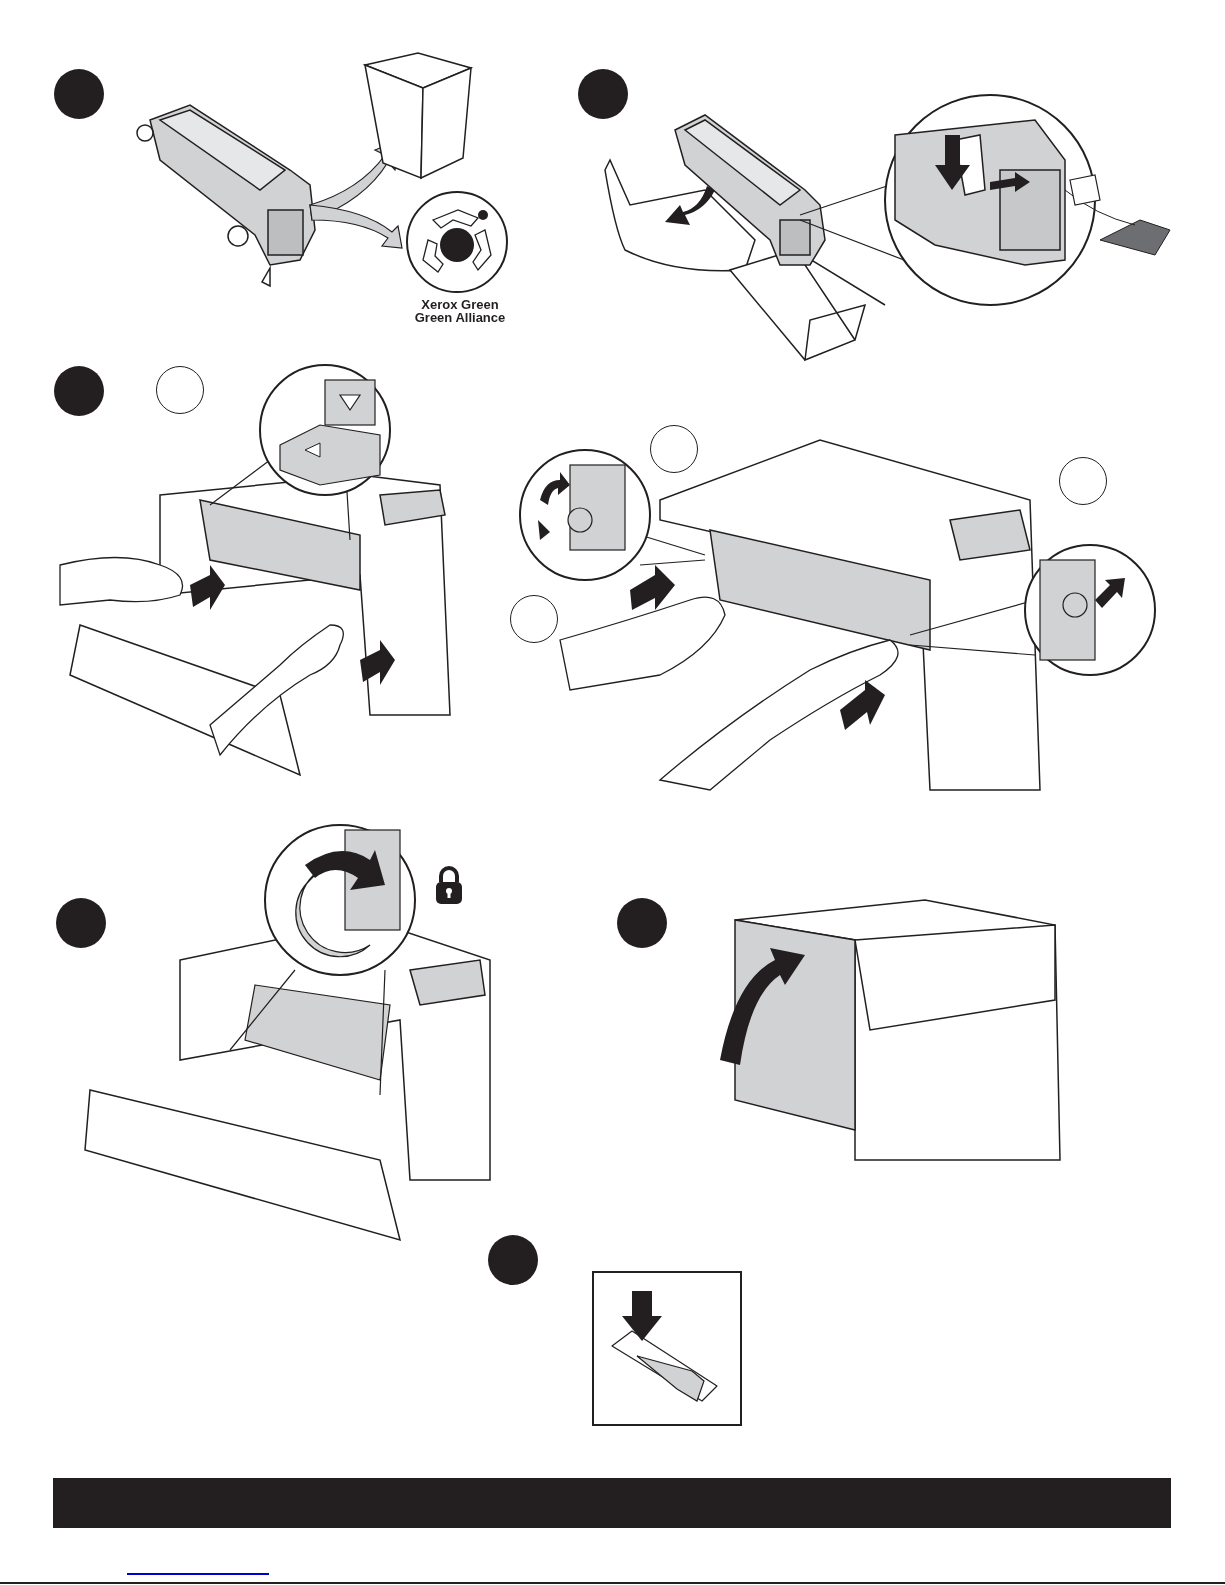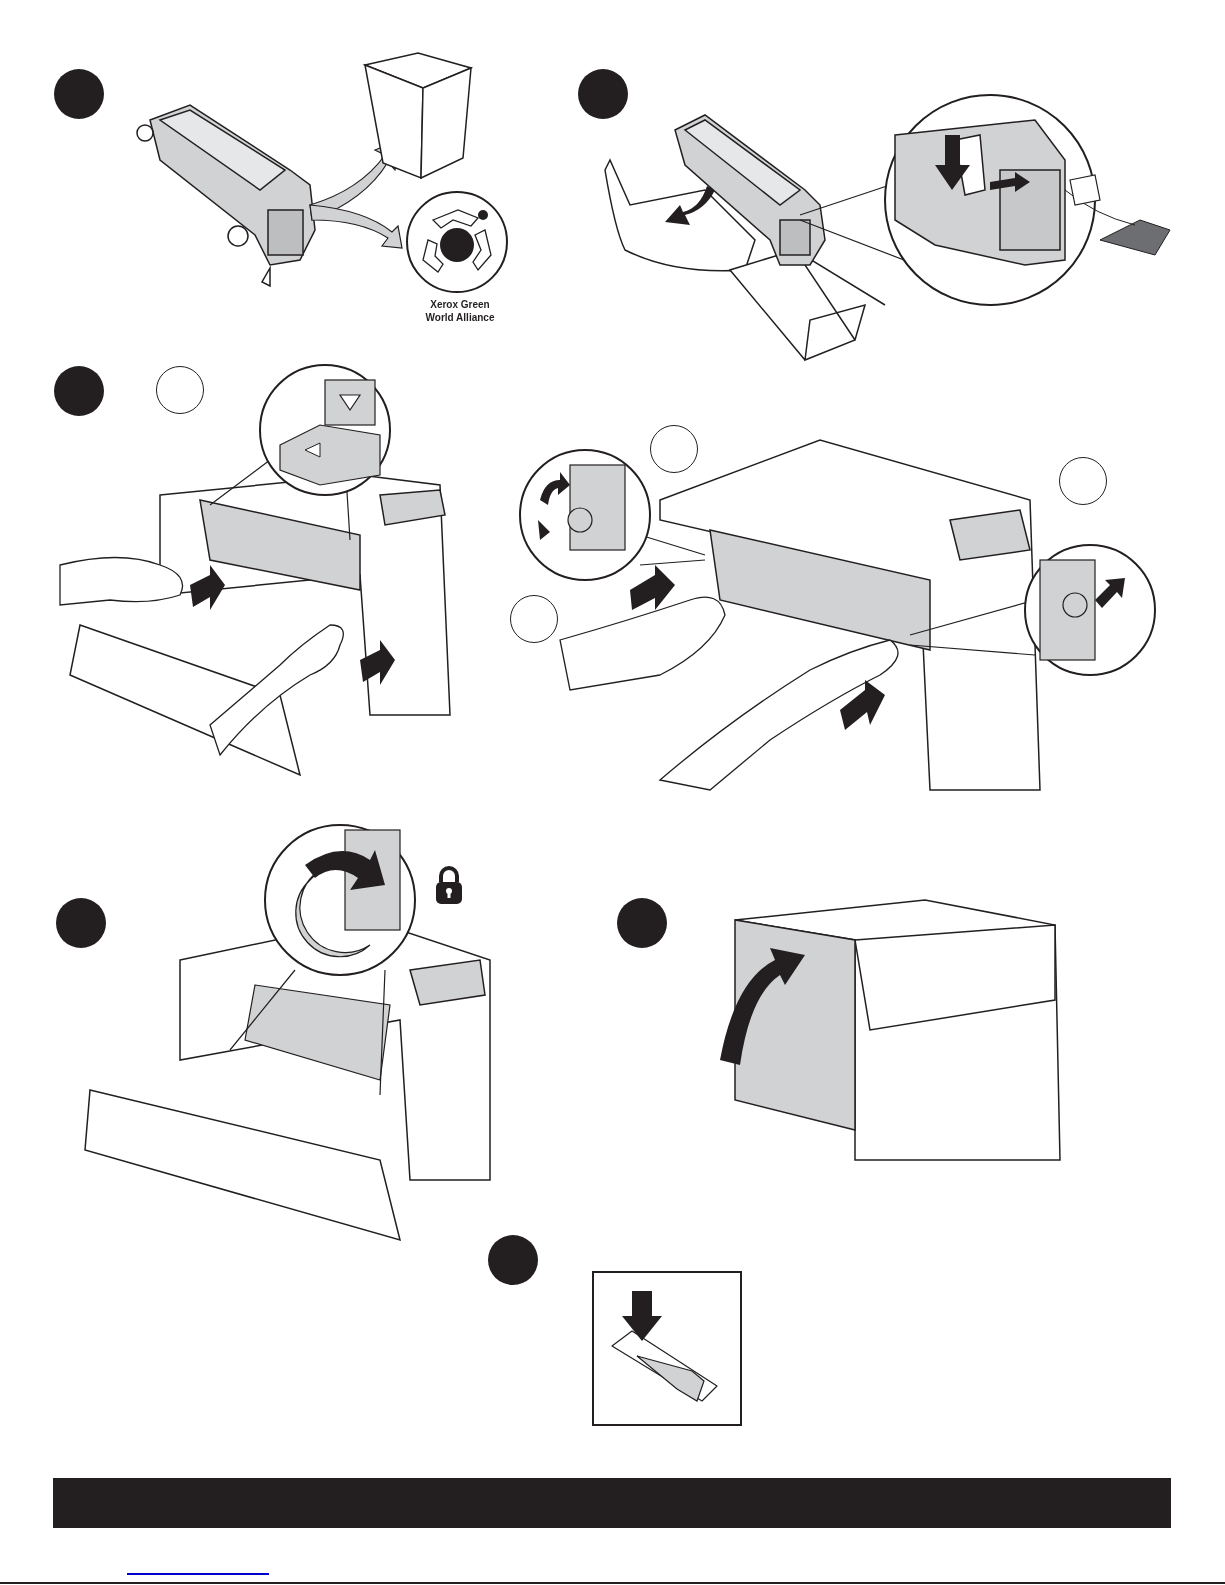--- a/index.html
+++ b/index.html
@@ -1,19 +1,19 @@
 <!DOCTYPE html>
 <html><head>
 <meta charset="utf-8">
 <style>
   html, body { margin:0; padding:0; background:#ffffff; }
   body { width:1225px; height:1585px; position:relative; overflow:hidden; font-family:"Liberation Sans", sans-serif; }
   .step-dot { position:absolute; width:50px; height:50px; border-radius:50%; background:#231f20; }
   .sub-circle { position:absolute; width:48px; height:48px; border-radius:50%; border:1.5px solid #231f20; background:#fff; box-sizing:border-box; }
-  .caption { position:absolute; font-weight:bold; font-size:10px; text-align:center; color:#231f20; line-height:13px; }
+  .caption { position:absolute; font-weight:bold; font-size:13px; text-align:center; color:#231f20; line-height:13px; }
   svg { position:absolute; overflow:visible; }
   .footer-bar { position:absolute; left:53px; top:1478px; width:1118px; height:50px; background:#231f20; }
   .footer-link { position:absolute; left:127px; top:1573px; width:142px; height:2px; background:#0000cc; }
   .bottom-rule { position:absolute; left:0; top:1582px; width:1225px; height:2px; background:#231f20; }
 </style>
 </head>
 <body>
 
 <div class="step-dot" style="left:54px;top:69px;"></div>
 <svg style="left:120px;top:20px;" width="420" height="300" viewBox="0 0 420 300">
@@ -40,21 +40,21 @@
 <svg style="left:403px;top:190px;" width="110" height="105" viewBox="0 0 110 105">
   <circle cx="54" cy="52" r="50" fill="#fff" stroke="#231f20" stroke-width="2"></circle>
   <path d="M30 30 L55 20 L75 28 L68 36 L50 30 L38 38 Z" fill="#fff" stroke="#231f20" stroke-width="1.3"></path>
   <path d="M82 40 L88 65 L75 80 L70 72 L78 60 L72 45 Z" fill="#fff" stroke="#231f20" stroke-width="1.3"></path>
   <path d="M25 50 L20 70 L35 82 L40 74 L32 66 L34 54 Z" fill="#fff" stroke="#231f20" stroke-width="1.3"></path>
   <circle cx="54" cy="55" r="17" fill="#231f20"></circle>
   <circle cx="80" cy="25" r="5" fill="#231f20"></circle>
 </svg>
 <div class="caption" style="left:400px;top:298px;width:120px;">
   <div>Xerox Green</div>
-  <div>World Alliance</div>
+  <div>Green Alliance</div>
 </div>
 
 <div class="step-dot" style="left:578px;top:69px;"></div>
 <svg style="left:595px;top:90px;" width="600" height="280" viewBox="0 0 600 280">
 
   <path d="M15 70 L10 80 Q20 140 30 160 Q80 185 150 180 L160 150 L110 100 Q60 110 35 115 Z" fill="#fff" stroke="#231f20" stroke-width="1.5"></path>
   <path d="M120 100 Q110 120 90 125 L95 135 L70 132 L85 115 L88 122 Q105 118 112 96 Z" fill="#231f20"></path>
 
   <path d="M135 180 L210 270 L260 250 L200 160 Z M210 270 L215 230 L270 215 L260 250 Z M200 160 L290 215" fill="#fff" stroke="#231f20" stroke-width="1.5"></path>
 

